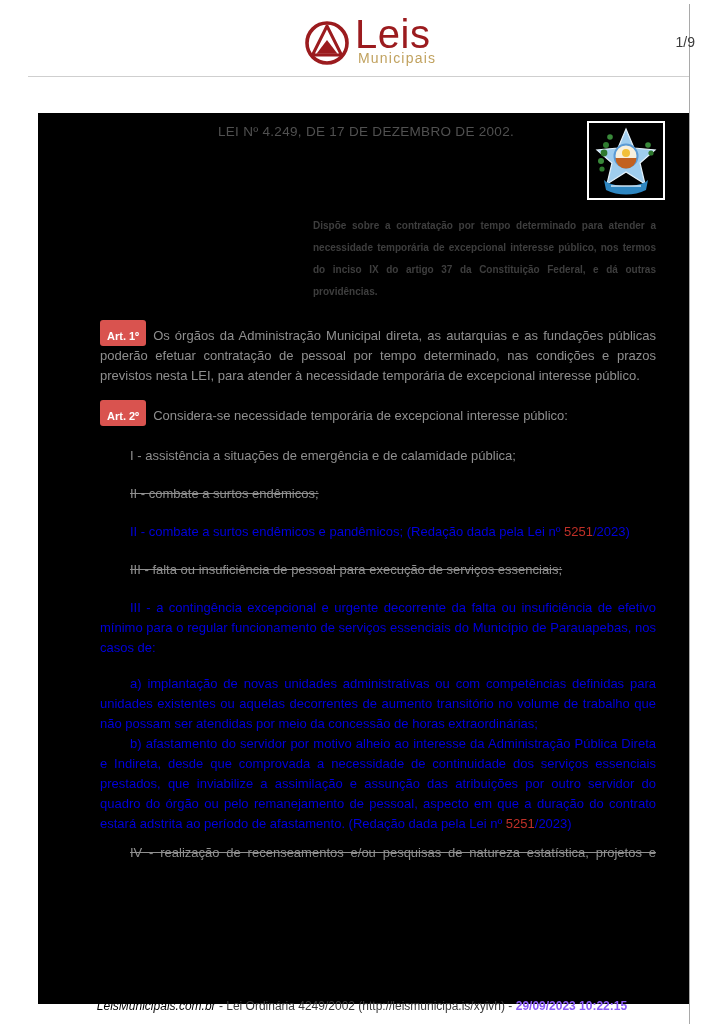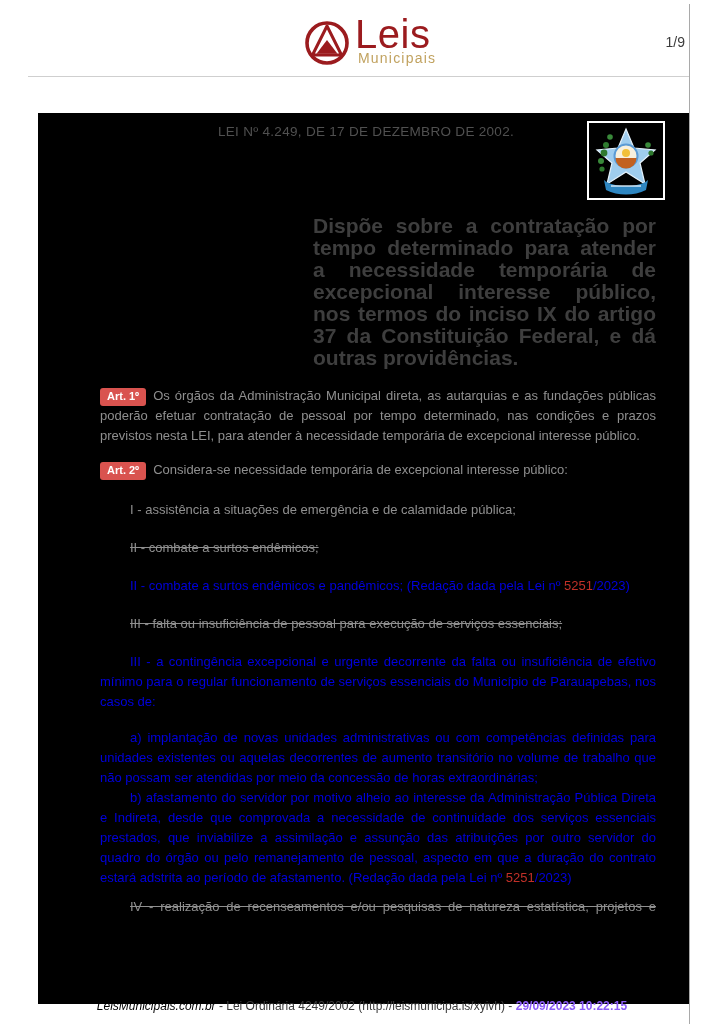--- a/index.html
+++ b/index.html
@@ -10,42 +10,42 @@
   
   .page-border-line { position:absolute; left:689px; top:4px; width:1px; height:1020px; background:#a9a9a9; }
 
   
   .header { position:absolute; top:0; left:0; width:724px; height:76px; }
   .logo { position:absolute; left:303px; top:16px; display:flex; }
   .logo-icon { width:48px; height:48px; margin-top:3px; }
   .logo-text { margin-left:4px; }
   .logo-title { font-size:40px; line-height:36px; color:#9b1b1e; letter-spacing:0.5px; }
   .logo-subtitle { font-size:14px; color:#c1a25f; letter-spacing:1.2px; margin:-2px 0 0 3px; }
-  .page-indicator { position:absolute; top:34px; right:39px; font-size:14px; color:#3c3c3c; }
+  .page-indicator { position:absolute; top:34px; right:29px; font-size:14px; color:#3c3c3c; }
   .header-divider { position:absolute; top:76px; left:28px; width:661px; height:1px; background:#cfcfcf; }
 
   
   .sheet { position:absolute; left:38px; top:113px; width:651px; height:891px; background:#000;
            padding:9px 33px 0 62px; overflow:hidden; }
   .doc-title { text-align:center; transform:translateX(-12px); color:#505050; font-size:13.5px;
                letter-spacing:0.3px; line-height:20px; }
   .crest { position:absolute; top:8px; right:24px; width:78px; height:79px; background:#000;
            border:2px solid #fff; }
   .crest svg { width:100%; height:100%; }
 
-  .ementa { width:343px; margin:73px 0 0 auto; color:#3e3e3e; font-size:21px; font-weight:bold;
+  .ementa { width:343px; margin:73px 0 0 auto; color:#3e3e3e; font-size:10px; font-weight:bold;
             line-height:22px; text-align:justify; }
 
   .body-par { color:#8f8f8f; font-size:13px; line-height:20px; text-align:justify; }
   .preamble { margin-top:52px; }
   .g17 { margin-top:17px; } .g14 { margin-top:14px; } .g20 { margin-top:20px; }
   .g18 { margin-top:18px; } .g16 { margin-top:16px; } .g9 { margin-top:9px; } .g0 { margin-top:0; }
 
   .art-badge { display:inline-block; background:#d9534f; color:#fff; font-size:11px; font-weight:bold;
-               line-height:13px; padding:2px 7px 3px; border-radius:3px; margin-right:7px; }
+               line-height:13px; padding:10px 7px 3px; border-radius:3px; margin-right:7px; }
 
   .clause { text-indent:30px; }
   .struck { text-decoration:line-through; }
   .stretch { text-align-last:justify; }
   .amended { color:#0000dd; }
   .law-link { color:#c03028; text-decoration:none; cursor:pointer; }
 
   
   .footer { position:absolute; left:0; top:999px; width:724px; text-align:center; font-size:12px;
             color:#3b3b3b; }

